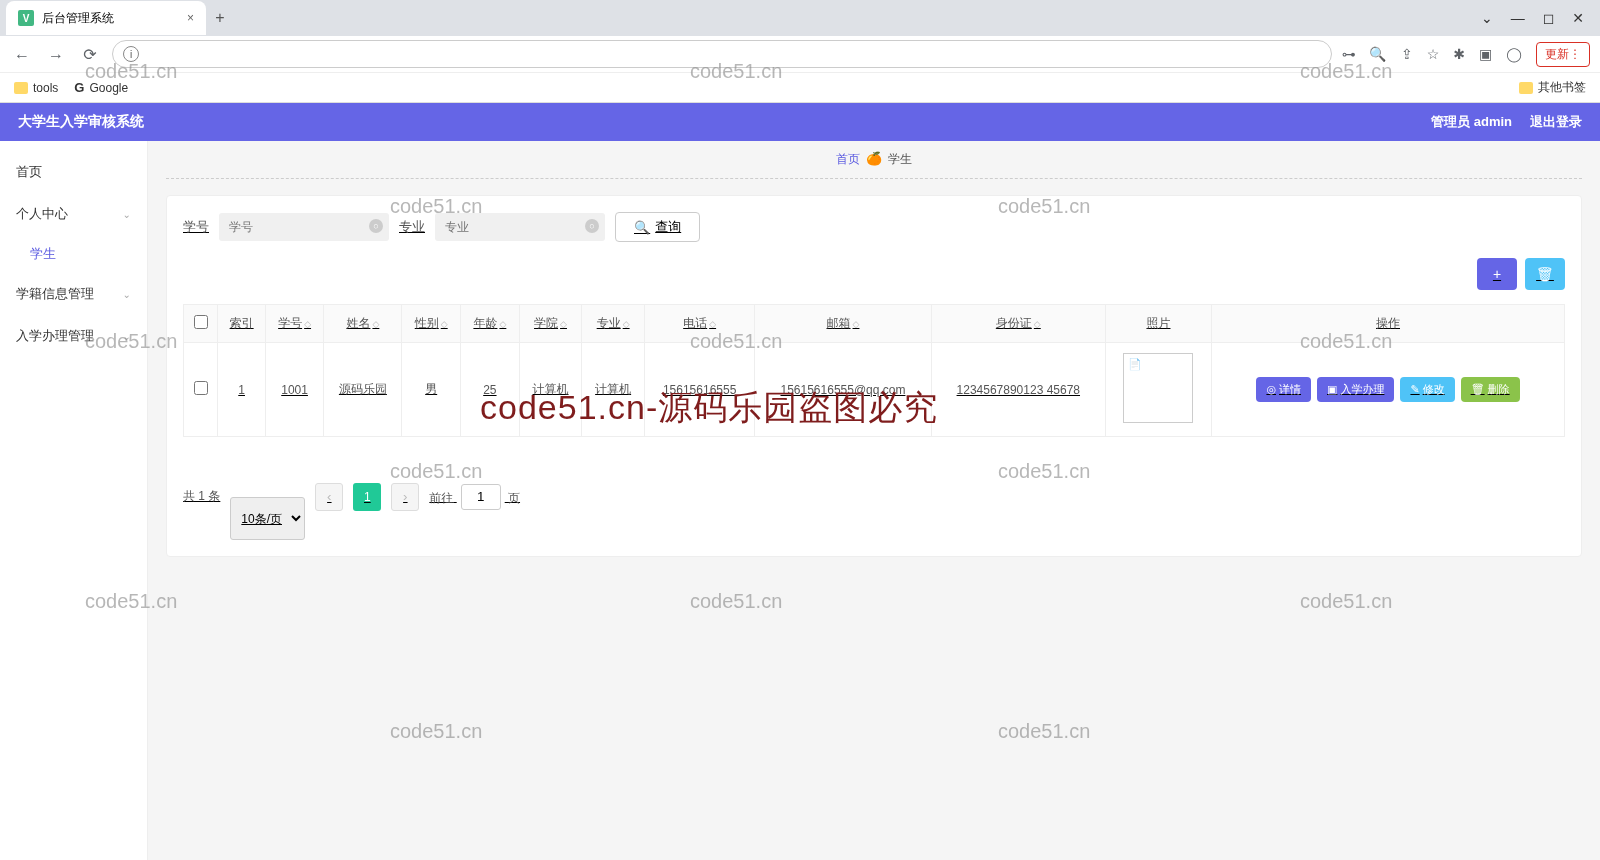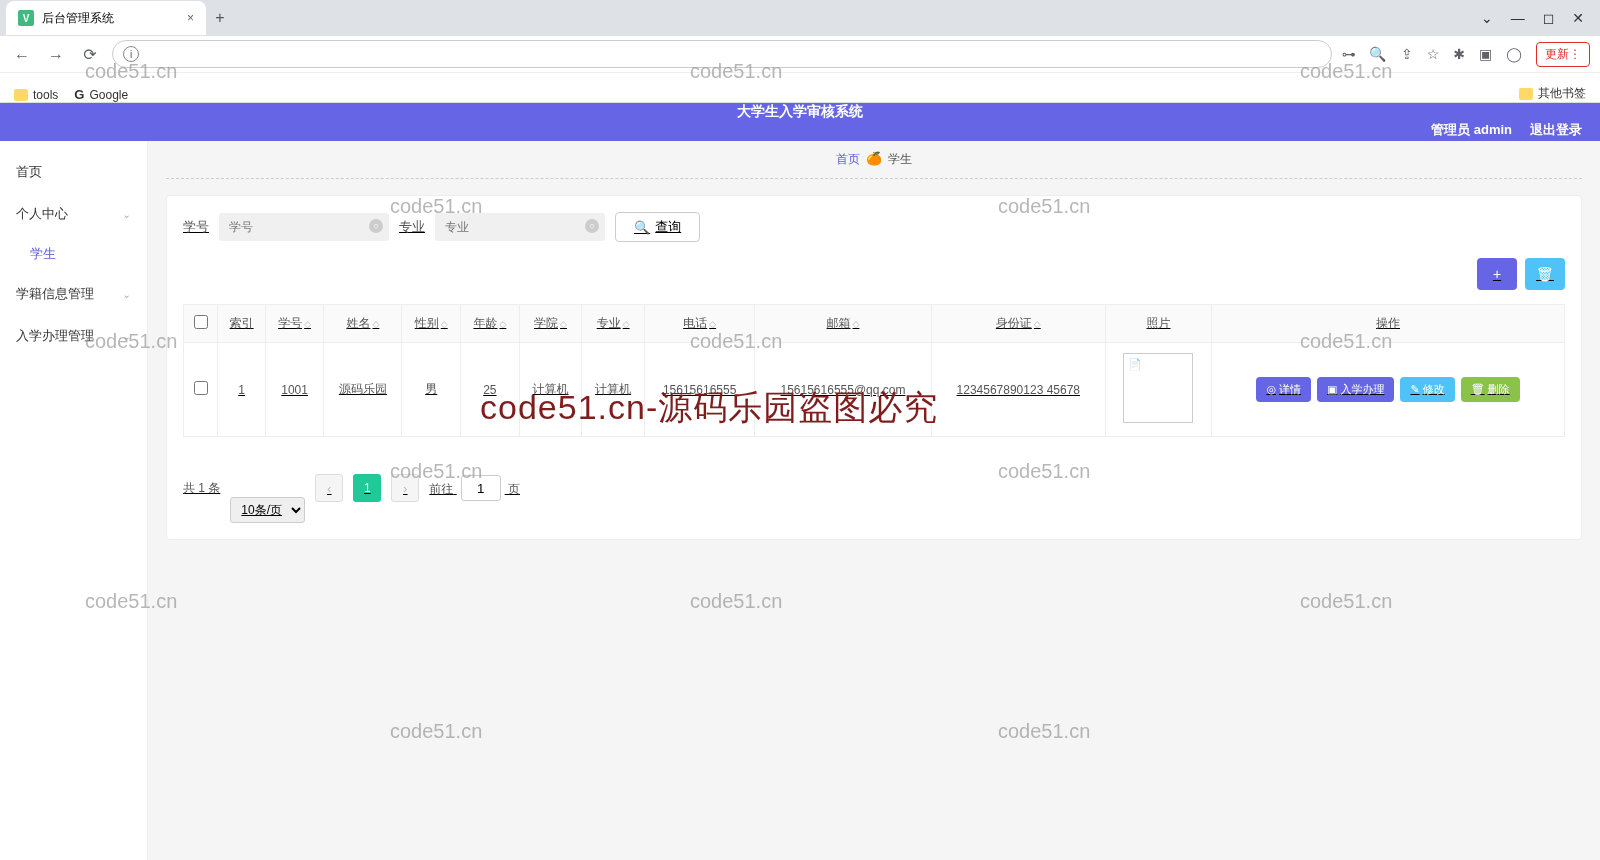--- a/index.html
+++ b/index.html
@@ -16,28 +16,28 @@
 .window-controls span { cursor: pointer; font-size: 14px; }
 
 .addr-bar { display: flex; align-items: center; height: 36px; padding: 0 10px; gap: 10px; }
 .nav-btn { width: 24px; text-align: center; color: #5f6368; font-size: 16px; cursor: pointer; }
 .url-input { flex: 1; display: flex; align-items: center; gap: 8px; height: 28px; border: 1px solid #ccc; border-radius: 14px; padding: 0 10px; font-size: 13px; color: #555; }
 .url-input .info { width: 16px; height: 16px; border: 1px solid #888; border-radius: 50%; display: flex; align-items: center; justify-content: center; font-size: 10px; }
 .ext-icons { display: flex; gap: 14px; align-items: center; color: #5f6368; font-size: 14px; }
 .ext-icons span { cursor: pointer; }
 .update-btn { border: 1px solid #d93025; border-radius: 4px; padding: 3px 8px; color: #d93025; font-size: 12px; display: flex; align-items: center; gap: 0; cursor: pointer; }
 
-.bookmarks-bar { display: flex; align-items: flex-end; height: 30px; padding: 0 14px; gap: 16px; font-size: 12px; color: #333; border-top: 1px solid #eee; }
+.bookmarks-bar { display: flex; align-items: center; height: 30px; padding: 0 14px; gap: 16px; font-size: 12px; color: #333; border-top: 1px solid #eee; }
 .bm { display: flex; align-items: center; gap: 5px; cursor: pointer; }
 .bm .folder { width: 14px; height: 12px; background: #ffd968; border-radius: 2px; }
 .bm .g { font-weight: bold; font-size: 13px; }
 .bm-right { margin-left: auto; }
 
 
-.app-header { background: #6565e6; color: #fff; height: 38px; display: flex; align-items: center; padding: 0 18px; font-size: 14px; font-weight: bold; flex-direction: column; }
+.app-header { background: #6565e6; color: #fff; height: 38px; display: flex; align-items: center; padding: 0 18px; font-size: 14px; font-weight: bold; }
 .app-header .right { margin-left: auto; display: flex; gap: 18px; font-weight: bold; font-size: 13px; }
 .app-header .right span { cursor: pointer; }
 
 
 .layout { display: flex; height: calc(860px - 102px - 38px); }
 .sidebar { width: 148px; background: #fff; border-right: 1px solid #eee; padding-top: 10px; }
 .side-item { display: flex; align-items: center; justify-content: space-between; padding: 12px 16px; font-size: 13px; color: #333; cursor: pointer; }
 .side-item .chev { font-size: 10px; color: #aaa; }
 .side-sub { padding: 10px 16px 10px 30px; font-size: 13px; color: #5a5ae0; cursor: pointer; }
 
@@ -68,21 +68,21 @@
 .img-cell::before { content: "📄"; position: absolute; top: 4px; left: 4px; font-size: 11px; color: #888; }
 .op-btns { display: flex; flex-wrap: wrap; gap: 6px; justify-content: center; }
 .op-btn { border: none; border-radius: 4px; padding: 5px 10px; font-size: 11px; color: #fff; cursor: pointer; display: flex; align-items: center; gap: 3px; }
 .op-detail { background: #6565e6; }
 .op-enroll { background: #6565e6; }
 .op-edit { background: #4fc3f7; }
 .op-delete { background: #8bc34a; }
 
 
 .pager { display: flex; align-items: center; gap: 10px; margin-top: 16px; font-size: 12px; color: #555; }
-.pager select { height: 26px; border: 1px solid #ccc; border-radius: 3px; padding: 0 6px; font-size: 12px; margin-top: 44px; }
+.pager select { height: 43px; border: 1px solid #ccc; border-radius: 3px; padding: 0 6px; font-size: 12px; margin-top: 44px; }
 .pg-btn { width: 28px; height: 28px; border: 1px solid #ddd; background: #f5f5f5; color: #bbb; border-radius: 3px; cursor: pointer; }
 .pg-num { width: 28px; height: 28px; background: #20c997; color: #fff; border: none; border-radius: 3px; font-size: 12px; }
 .pg-jump input { width: 40px; height: 26px; border: 1px solid #ccc; border-radius: 3px; text-align: center; margin: 0 4px; }
 
 
 .wm { position: absolute; font-size: 20px; color: #888; opacity: .6; pointer-events: none; font-family: Arial; }
 .wm-red { position: absolute; font-size: 34px; color: #7f1d1d; pointer-events: none; font-family: "SimHei", Arial; letter-spacing: 1px; }
 
 input[type=checkbox] { width: 14px; height: 14px; }
 </style>

